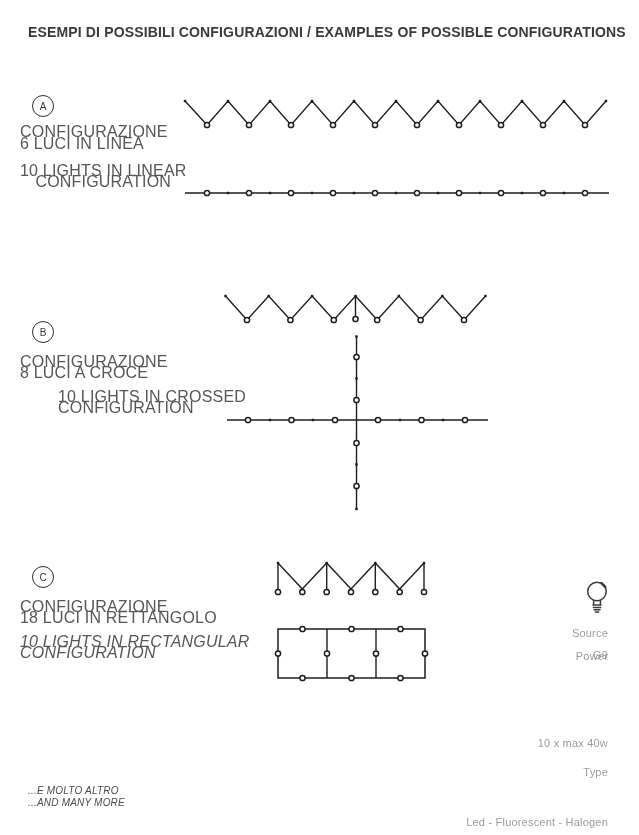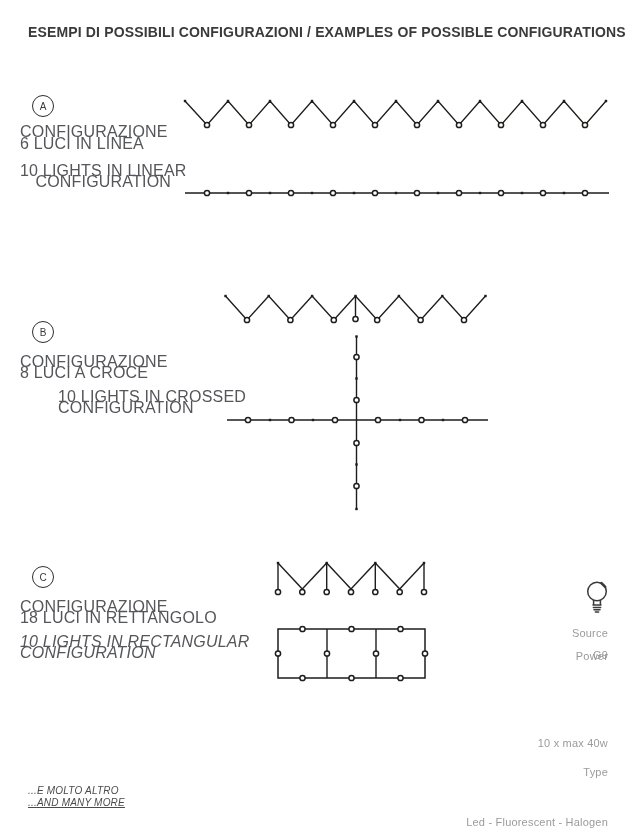--- a/index.html
+++ b/index.html
@@ -36,21 +36,21 @@
   #spec-source-value{top:649px;}
   #spec-power-label{top:650px;padding-left:42px;}
   #spec-power-value{top:713px;margin-top:24px;}
   #spec-type-label{top:766px;}
   #spec-type-value{top:816px;}
   .footer-line{
     position:absolute;left:28px;font-size:10px;font-style:italic;
     letter-spacing:0.2px;color:#4a4a4c;white-space:nowrap;
   }
   #footer-it{top:785px;}
-  #footer-en{top:797px;text-decoration:underline;}
+  #footer-en{top:797px;}
   #bulb-icon{position:absolute;left:582px;top:579px;}
 </style>
 </head>
 <body>
 
 <div>
 
   <h1 class="title">ESEMPI DI POSSIBILI CONFIGURAZIONI / EXAMPLES OF POSSIBLE CONFIGURATIONS</h1>
 
   <div class="badge" id="badge-a">

